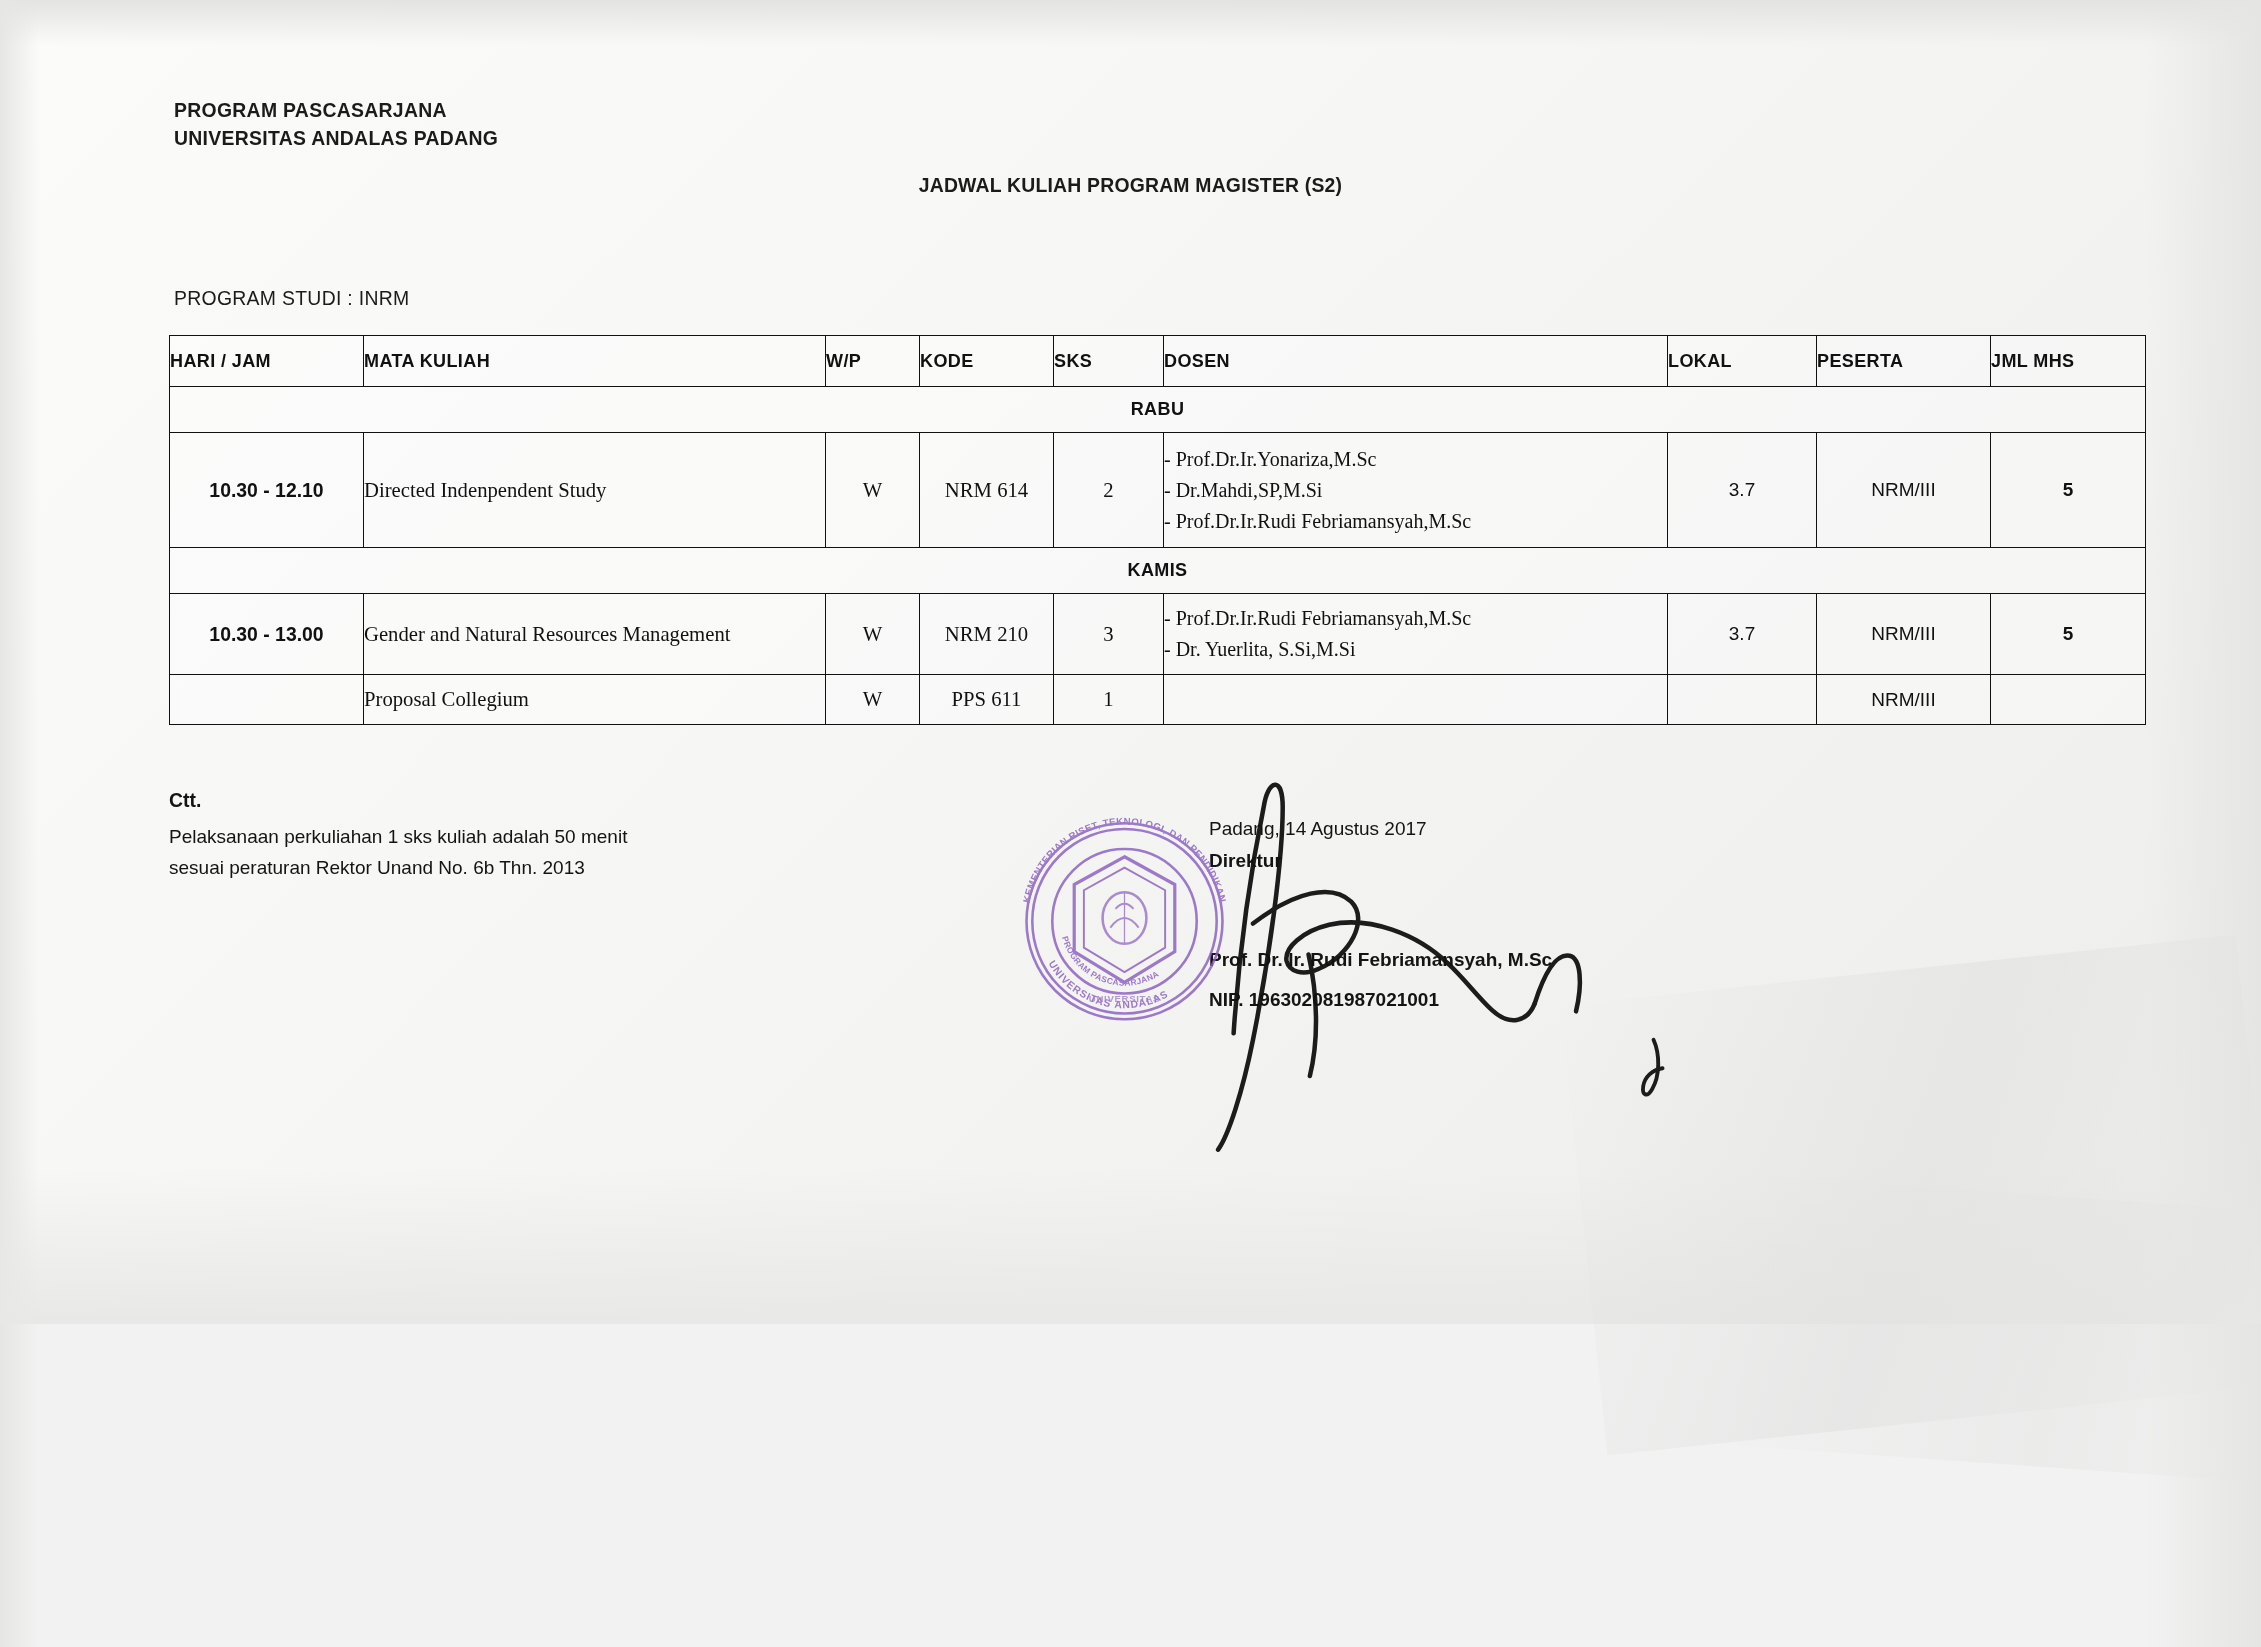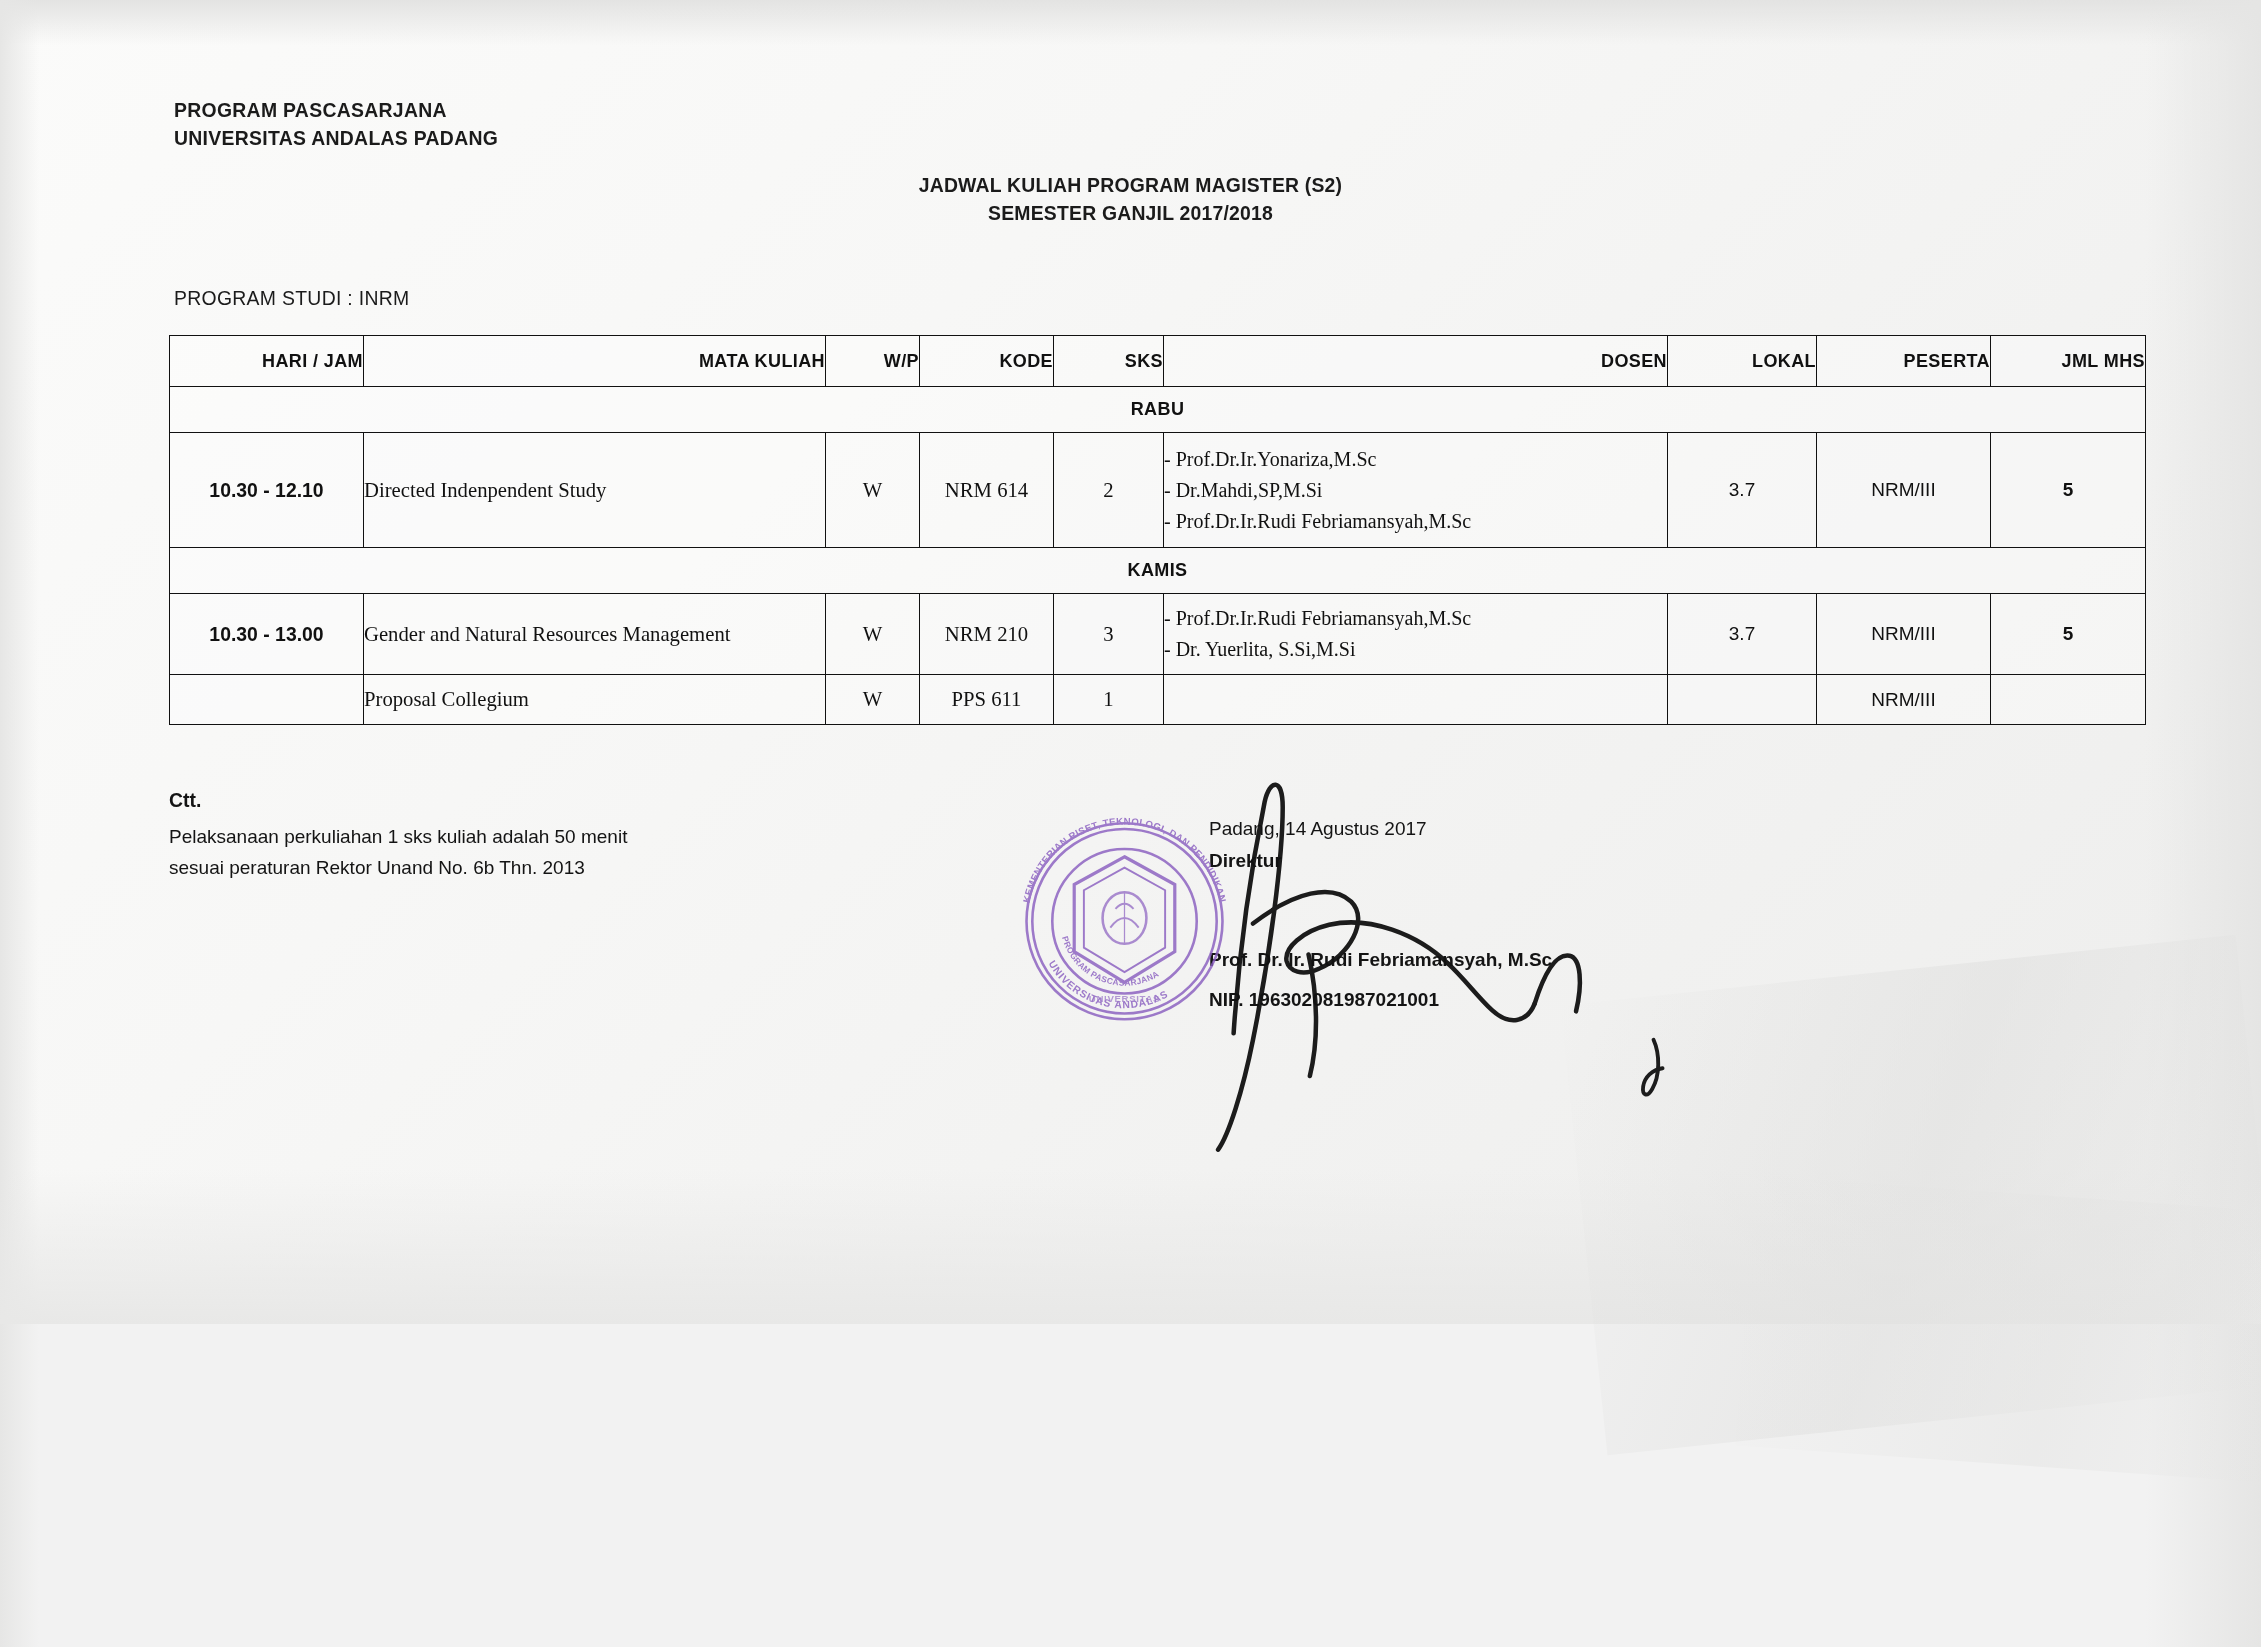--- a/index.html
+++ b/index.html
@@ -102,21 +102,21 @@
   }
   table.sched td, table.sched th {
     border: 1.3px solid #111;
     padding: 0;
     vertical-align: middle;
   }
   th.hcell {
     font-size: 18px;
     font-weight: bold;
     color: #111;
-    text-align: right;
+    text-align: left;
     height: 50px;
     letter-spacing: 0.4px;
   }
   td.daycell {
     font-size: 18px;
     font-weight: bold;
     color: #111;
     text-align: center;
     height: 45px;
     letter-spacing: 0.4px;
@@ -225,21 +225,20 @@
 
   <div class="content">
 
     <div class="hdr-left">
       <div>PROGRAM PASCASARJANA</div>
       <div>UNIVERSITAS ANDALAS PADANG</div>
     </div>
 
     <div class="hdr-center">
       <span>JADWAL KULIAH PROGRAM MAGISTER (S2)</span>
-      <span class="line2">SEMESTER GANJIL 2017/2018</span>
     </div>
 
     <div class="prodi">PROGRAM STUDI : INRM</div>
 
     <table class="sched">
       <colgroup>
         <col style="width:194px">
         <col style="width:462px">
         <col style="width:94px">
         <col style="width:134px">

